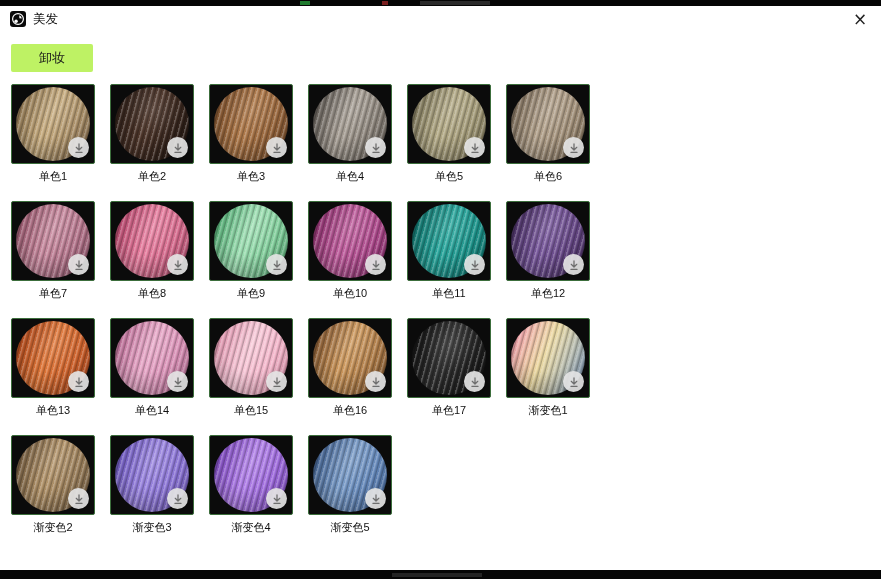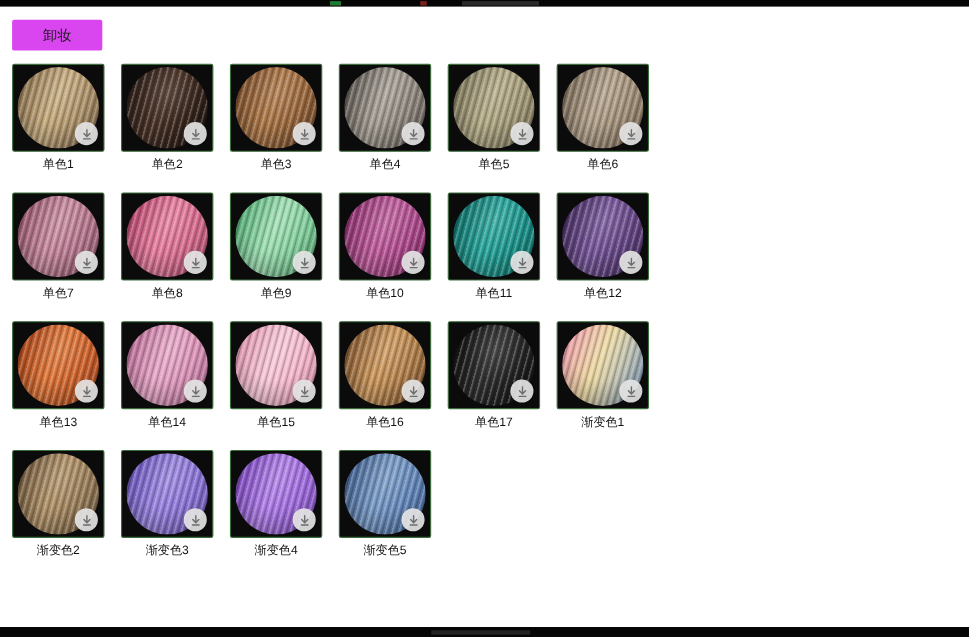--- a/index.html
+++ b/index.html
@@ -27,21 +27,21 @@
   .app-logo { width: 16px; height: 16px; margin-right: 7px; flex: none; }
   .title-text { font-size: 12.5px; color: #111111; }
   .close-btn {
     margin-left: auto; width: 22px; height: 22px; border: none; background: transparent;
     font-size: 17px; line-height: 22px; color: #222222; cursor: pointer; text-align: center;
     font-family: "DejaVu Sans", sans-serif;
   }
   .toolbar { padding: 12px 11px 0 11px; }
   .remove-makeup-btn {
     width: 82px; height: 28px; border: none; border-radius: 2px;
-    background: #d946ef; color: #1a1a1a; font-size: 13px; cursor: pointer;
+    background: #bef264; color: #1a1a1a; font-size: 13px; cursor: pointer;
     font-family: "Liberation Sans", "DejaVu Sans", sans-serif;
   }
   .hair-grid {
     margin: 12px 11px 0 11px;
     display: grid;
     grid-template-columns: repeat(6, 84px);
     column-gap: 15px;
     row-gap: 17px;
   }
   .tile-cell { width: 84px; }
@@ -75,20 +75,30 @@
   <span class="remnant" style="left:300px;width:10px;background:#1f7a2e;"></span>
   <span class="remnant" style="left:382px;width:6px;background:#7a1f1f;"></span>
   <span class="remnant" style="left:420px;width:70px;background:#2a2a2a;"></span>
 </div>
 <div class="outer-strip bottom">
   <span class="remnant" style="top:3px;left:392px;width:90px;height:4px;background:#232323;"></span>
 </div>
 
 <div class="dialog">
 
+  <div class="titlebar">
+    <svg class="app-logo" viewBox="0 0 16 16">
+      <rect x="0" y="0" width="16" height="16" rx="3" fill="#0a0a0a"></rect>
+      <circle cx="8" cy="8" r="5.4" fill="none" stroke="#ffffff" stroke-width="1.2"></circle>
+      <circle cx="6.1" cy="10.2" r="1.7" fill="#ffffff"></circle>
+      <path d="M9.2 4.2 a4 4 0 0 1 2.6 3.4 l-2.4 -0.4 z" fill="#ffffff"></path>
+    </svg>
+    <span class="title-text">美发</span>
+    <button class="close-btn">×</button>
+  </div>
 
   <div class="toolbar">
     <button class="remove-makeup-btn">卸妆</button>
   </div>
 
   <div class="hair-grid">
   <div class="tile-cell">
     <div class="tile">
       <div class="swatch" style="background: repeating-linear-gradient(105deg, rgba(255, 255, 255, 0.22) 0px, rgba(255, 255, 255, 0.22) 1px, rgba(255, 255, 255, 0) 2px, rgba(0, 0, 0, 0.25) 4px, rgba(255, 255, 255, 0) 5px, rgba(255, 255, 255, 0) 6px), radial-gradient(circle at 50% 30%, rgba(255, 255, 255, 0.12), rgba(0, 0, 0, 0) 45%, rgba(0, 0, 0, 0.32) 96%), linear-gradient(115deg, rgb(125, 101, 68) 0%, rgb(200, 173, 128) 45%, rgb(138, 112, 80) 100%);"></div>
       <div class="download-btn">

